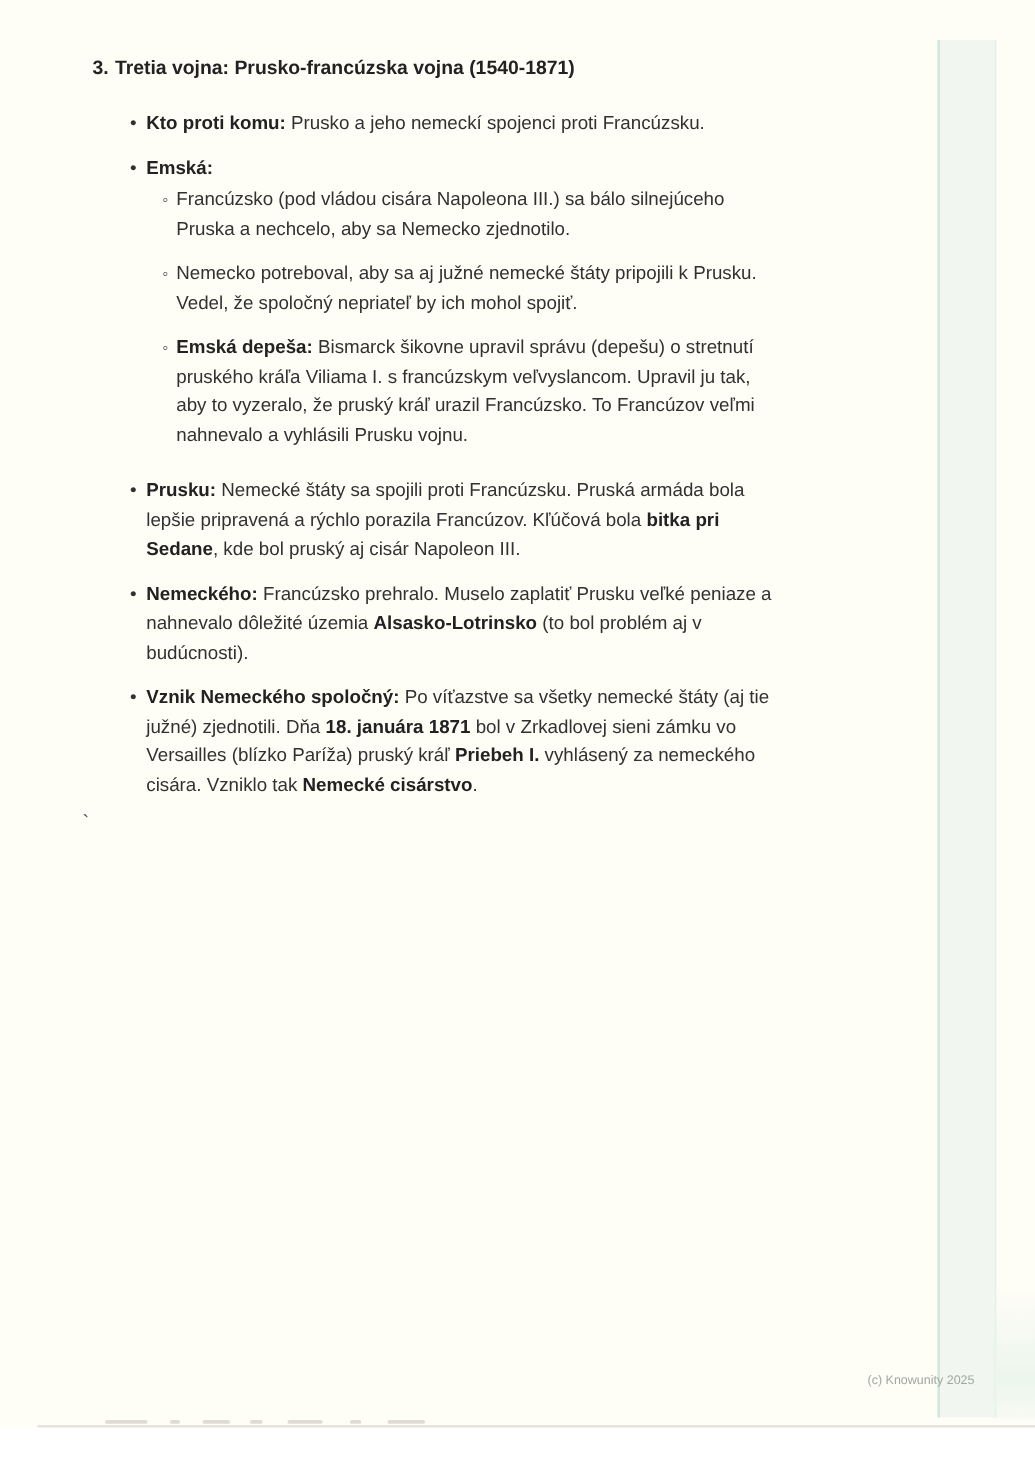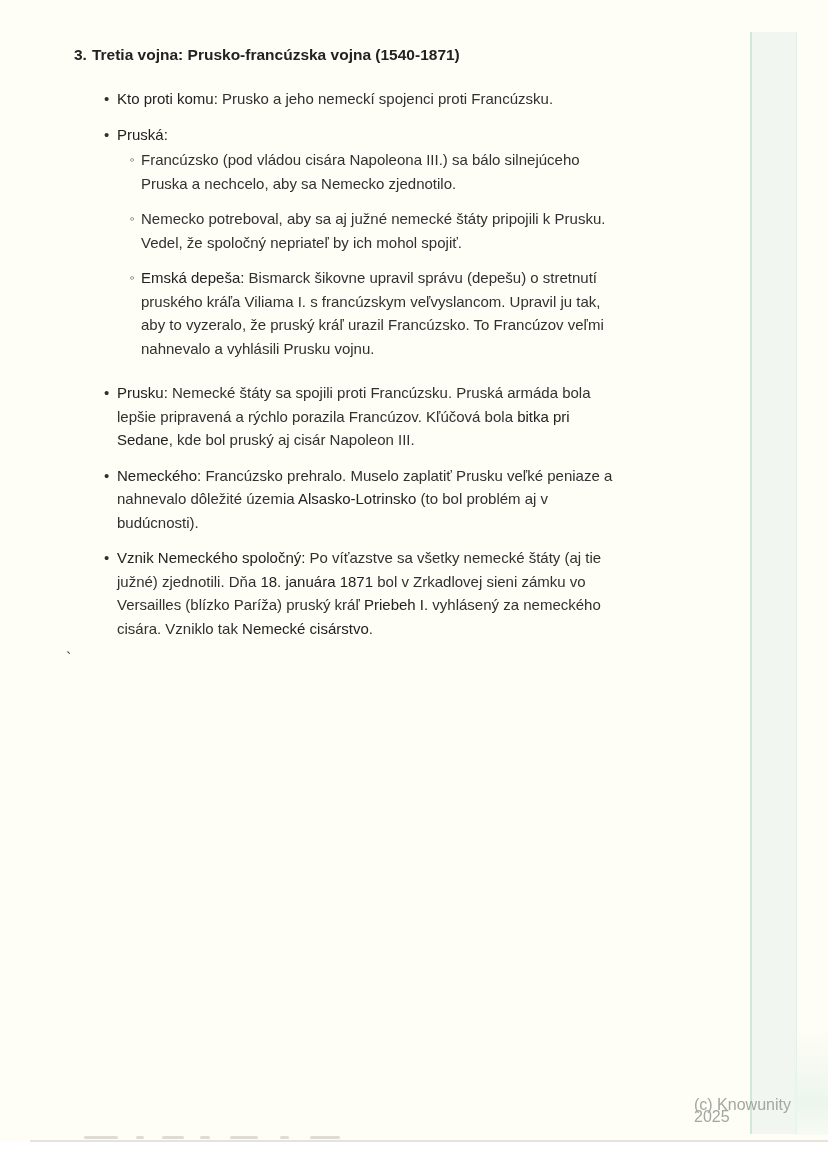--- a/index.html
+++ b/index.html
@@ -38,28 +38,28 @@
   .marker{
     position:absolute;left:0;top:0;
     font-size:15px;line-height:23.5px;color:#303030;
   }
   li.l2 .marker{left:26px;font-size:13px;line-height:23.5px;}
   .para{
     margin:0;max-width:580px;
     font-size:15px;line-height:23.5px;color:#313131;
     white-space:pre-line;
   }
-  .para b{font-weight:400;color:#222222;}
+  .para b{font-weight:700;color:#222222;}
   .stray{
     position:absolute;left:66px;top:650px;
     font-size:16px;color:#4a4a4a;
   }
   .watermark{
     position:absolute;left:694px;top:1099px;
-    font-size:16px;line-height:12px;color:#a2a7a2;z-index:3;
+    font-size:10px;line-height:12px;color:#a2a7a2;z-index:3;
   }
   .bottom-line{
     position:absolute;left:30px;top:1140px;width:798px;height:2px;
     background:#e5e3dc;
   }
   .scan-artifacts{position:absolute;left:84px;top:1136px;width:300px;height:5px;}
   .scan-artifacts i{
     position:absolute;top:0;height:3px;border-radius:2px;background:#c6c1b6;opacity:.55;
   }
 </style>
@@ -76,21 +76,21 @@
     <span>Tretia vojna: Prusko-francúzska vojna (1540-1871)</span>
   </div>
 
   <ul class="outline" id="outline">
       <li class="l1">
         <span class="marker">•</span>
         <p class="para"><b>Kto proti komu:</b><span> Prusko a jeho nemeckí spojenci proti Francúzsku.</span></p>
       </li>
       <li class="l1" style="margin-bottom: 2px;">
         <span class="marker">•</span>
-        <p class="para"><b>Pruská:</b></p>
+        <p class="para"><b>Emská:</b></p>
       </li>
       <li class="l2">
         <span class="marker">◦</span>
         <p class="para"><span>Francúzsko (pod vládou cisára Napoleona III.) sa bálo silnejúceho
 Pruska a nechcelo, aby sa Nemecko zjednotilo.</span></p>
       </li>
       <li class="l2">
         <span class="marker">◦</span>
         <p class="para"><span>Nemecko potreboval, aby sa aj južné nemecké štáty pripojili k Prusku.
 Vedel, že spoločný nepriateľ by ich mohol spojiť.</span></p>

